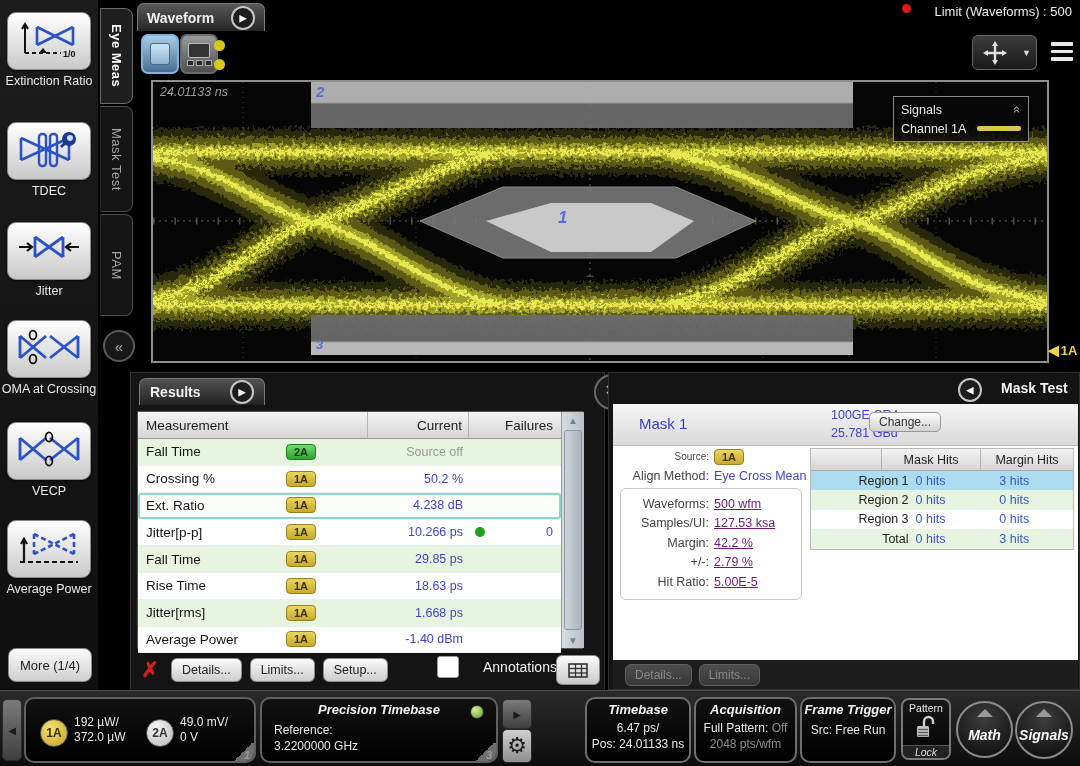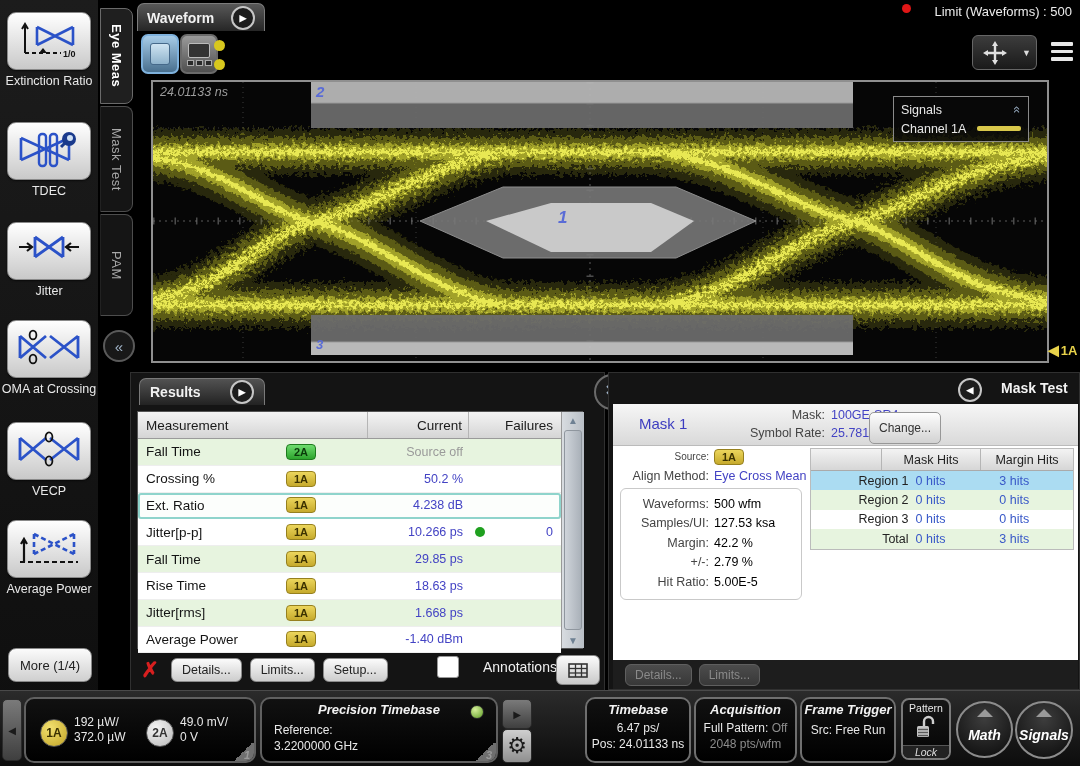--- a/index.html
+++ b/index.html
@@ -84,29 +84,29 @@
   
   .mask-frame{left:608px;top:372px;width:472px;height:318px;background:#141414;border:1px solid #303030;box-sizing:border-box;}
   .mask-head{left:612px;top:375px;width:466px;height:28px;color:#f2f2f2;font-weight:bold;font-size:14px;}
   .mask-head .backc{position:absolute;left:346px;top:3px;}
   .mask-head .mtitle{position:absolute;left:389px;top:5px;}
   .mask-body{left:613px;top:404px;width:465px;height:256px;background:#fff;font-size:13px;color:#222;}
   .mstrip{position:absolute;left:0;top:0;width:465px;height:41px;background:linear-gradient(#f6f6f6,#d9d9d9);border-bottom:1px solid #bbb;}
   .mname{position:absolute;left:26px;top:11px;color:#3c3cc0;font-size:15px;}
   .mlabels{position:absolute;left:120px;top:2px;width:92px;text-align:right;color:#444;line-height:18px;font-size:12.5px;}
   .mvals{position:absolute;left:218px;top:2px;color:#4343c4;line-height:18px;font-size:12.5px;}
-  .chg-btn{position:absolute;left:256px;top:8px;background:linear-gradient(#fdfdfd,#d2d2d2);border:1px solid #979797;border-radius:5px;font-size:12px;color:#333;padding:8px 9px;}
+  .chg-btn{position:absolute;left:256px;top:8px;background:linear-gradient(#fdfdfd,#d2d2d2);border:1px solid #979797;border-radius:5px;font-size:12px;color:#333;padding:2px 9px;}
   .srcrow{position:absolute;left:0px;top:47px;width:96px;text-align:right;color:#444;font-size:10px;}
   .srcval{position:absolute;left:101px;top:45px;}
   .alnrow{position:absolute;left:0px;top:65px;width:96px;text-align:right;color:#444;font-size:12.5px;}
   .alnval{position:absolute;left:101px;top:65px;color:#4343c4;font-size:12.5px;}
   .gbox{position:absolute;left:7px;top:84px;width:182px;height:112px;border:1px solid #c9c9c9;border-radius:6px;padding:5px 6px;box-sizing:border-box;}
   .gline{display:flex;height:19.5px;align-items:center;font-size:12.5px;}
   .gline .gl{width:82px;text-align:right;color:#444;}
-  .gline .gv{margin-left:5px;color:#000000;}
+  .gline .gv{margin-left:5px;color:#701a75;text-decoration:underline;}
   .mh-table{position:absolute;left:197px;top:44px;width:262px;border:1px solid #bbb;font-size:12.5px;}
   .mh-head{display:flex;height:21px;background:linear-gradient(#f3f3f3,#d6d6d6);border-bottom:1px solid #aaa;color:#222;align-items:center;}
   .mh-head .h0{width:70px;}
   .mh-head .h1{width:98px;text-align:center;border-left:1px solid #b5b5b5;height:100%;display:flex;align-items:center;justify-content:center;}
   .mh-head .h2{width:92px;text-align:center;border-left:1px solid #b5b5b5;height:100%;display:flex;align-items:center;justify-content:center;}
   .mh-row{display:flex;height:19.4px;align-items:center;background:#fff;padding-left:40px;}
   .mh-row.hl{background:#abdcf2;}
   .mh-row.alt{background:#e7f4df;}
   .mh-row .n{width:70px;text-align:right;color:#222;padding-right:2px;box-sizing:border-box;}
   .mh-row .v{width:98px;color:#3858c8;padding-left:5px;box-sizing:border-box;}
@@ -470,24 +470,20 @@
   </div>
 
   <div class="abs mask-frame"></div>
   <div class="abs mask-head">
     <span class="circle-btn backc">◀</span>
     <span class="mtitle">Mask Test</span>
   </div>
   <div class="abs mask-body">
     <div class="mstrip">
       <span class="mname">Mask 1</span>
-      <div class="mlabels">
-        <div>Mask:</div>
-        <div>Symbol Rate:</div>
-      </div>
       <div class="mvals">
         <div>100GE-SR4</div>
         <div>25.781 GBd</div>
       </div>
       <button class="chg-btn">Change...</button>
     </div>
     <div class="srcrow">Source:</div>
     <span class="srcval"><span class="chip" data-ch="1A">1A</span></span>
     <div class="alnrow">Align Method:</div>
     <div class="alnval">Eye Cross Mean</div>

